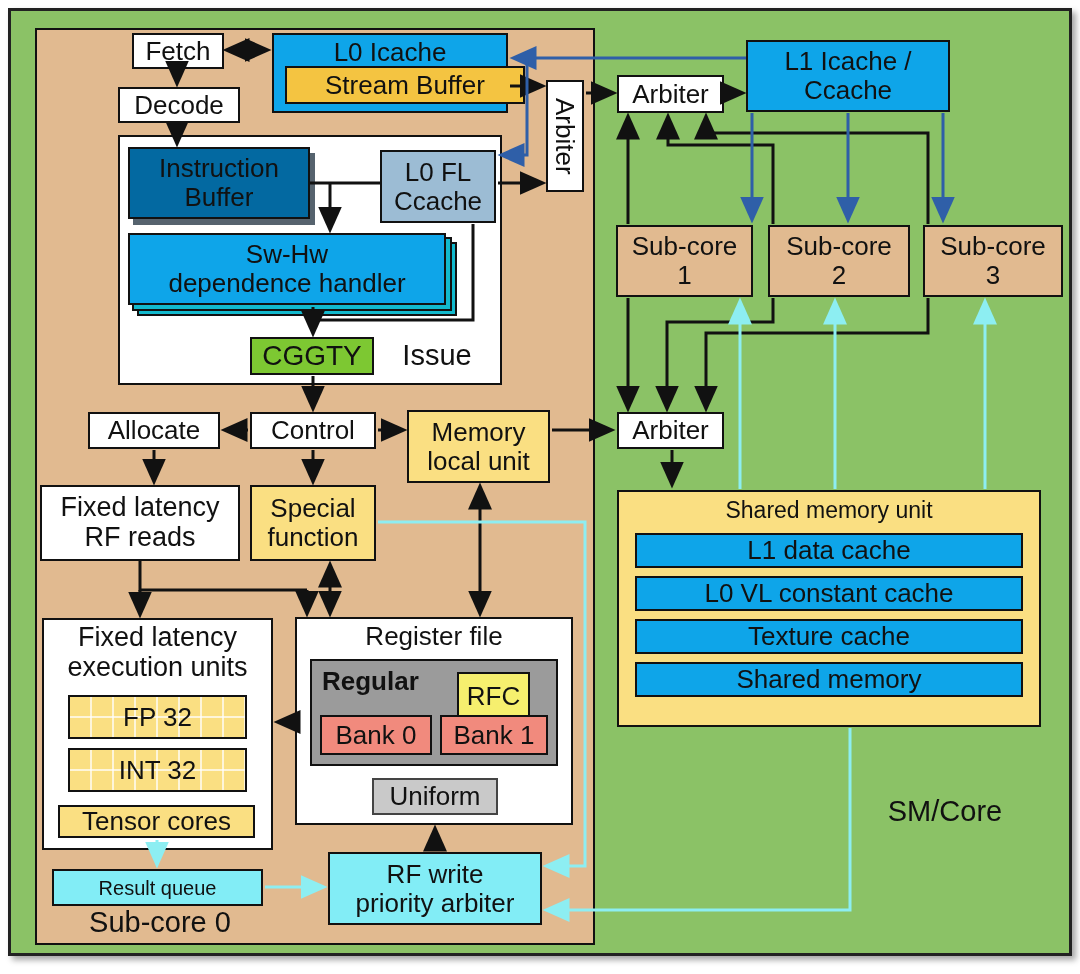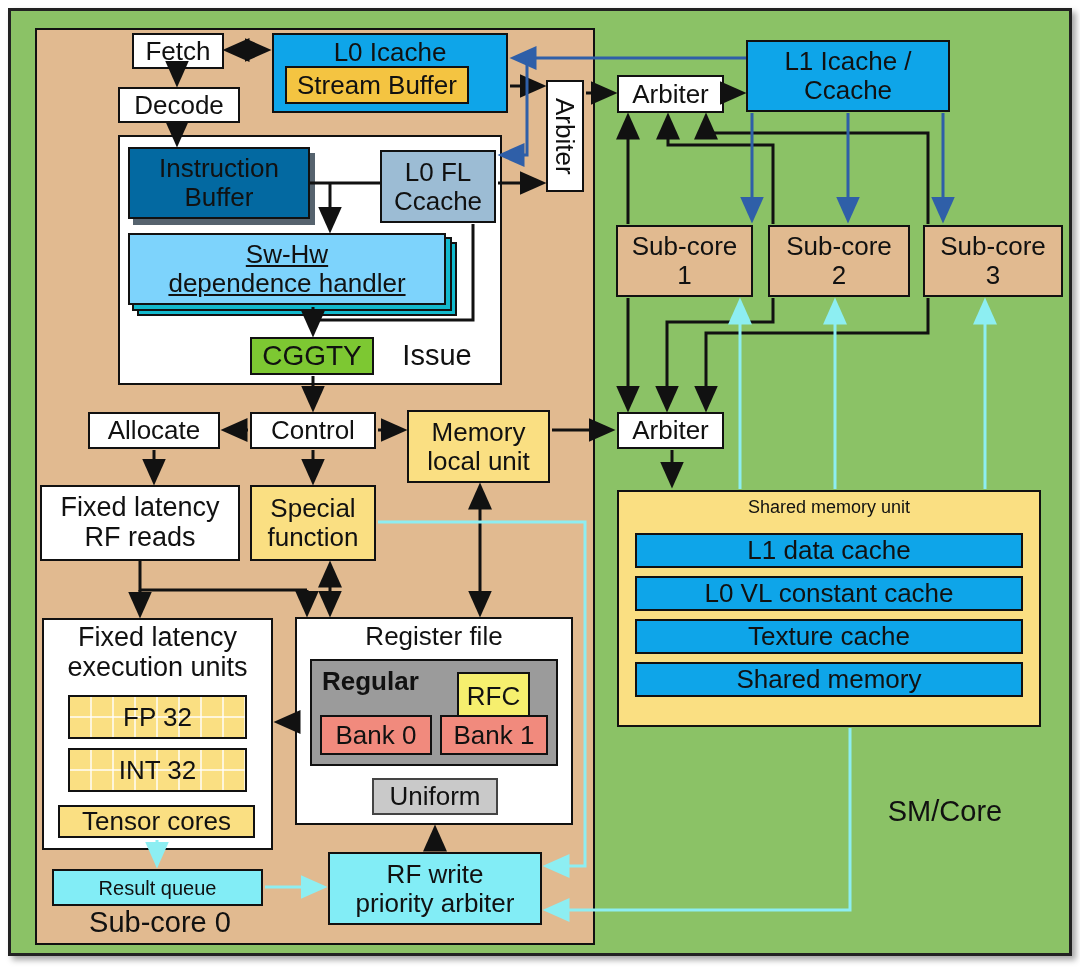--- a/index.html
+++ b/index.html
@@ -20,21 +20,21 @@
     font-size:29px;color:#111;line-height:1.1;
   }
   .green-bg{background:#8bc266;}
   .tan-bg{background:#e1ba90;}
   .white-bg{background:#ffffff;}
   .cache-blue{background:#0ea5e9;}
   .fl-blue{background:#9cbcd4;}
   .lt-blue{background:#0369a1;}
   .stream-yellow{background:#f4c441;}
   .pale-yellow{background:#fadf82;}
-  .teal{background:#7dd3fc;text-decoration:underline;}
+  .teal{background:#0ea5e9;}
   .issue-green{background:#7dc832;}
   .salmon{background:#f18a7d;}
   .rfc-yellow{background:#f6ef6e;}
   .gray-bg{background:#9b9b9b;}
   .uniform-bg{background:#c9c9c9;border-color:#444;}
   .cyan-bg{background:#82edf6;}
   .shadowed{box-shadow:5px 6px 0 0 #56636e;}
   .stacked{
     box-shadow:
       5px 5px 0 -1px #12b9cd, 5px 5px 0 1px #111,
@@ -60,21 +60,21 @@
   <div class="abs green-bg container" style="left:8px;top:8px;width:1064px;height:948px;border:3px solid #222;box-shadow:4px 4px 6px rgba(0,0,0,.35);"></div>
 
   <div class="abs tan-bg container" style="left:35px;top:28px;width:560px;height:917px;border:2.5px solid #111;z-index:3;"></div>
 
   <div class="abs white-bg container" style="left:118px;top:135px;width:384px;height:250px;border:2.5px solid #111;z-index:4;"></div>
 
   <div class="box white-bg node" style="left:132px;top:33px;width:92px;height:36px;">Fetch</div>
 
   <div class="box cache-blue node" style="left:272px;top:33px;width:236px;height:80px;align-items:flex-start;">
     <span class="title-top">L0 Icache</span>
-    <div class="box stream-yellow" style="left:11px;top:31px;width:184px;height:38px;border-width:2px;">Stream Buffer</div>
+    <div class="box stream-yellow" style="left:11px;top:31px;width:240px;height:38px;border-width:2px;">Stream Buffer</div>
   </div>
 
   <div class="box white-bg node" style="left:118px;top:87px;width:122px;height:36px;">Decode</div>
 
   <div class="box lt-blue shadowed node" style="left:128px;top:147px;width:182px;height:72px;">Instruction
 Buffer</div>
 
   <div class="box fl-blue node" style="left:380px;top:150px;width:116px;height:73px;">L0 FL
 Ccache</div>
 
@@ -128,21 +128,21 @@
   <div class="box tan-bg node" style="left:616px;top:225px;width:137px;height:72px;">Sub-core
 1</div>
   <div class="box tan-bg node" style="left:768px;top:225px;width:142px;height:72px;">Sub-core
 2</div>
   <div class="box tan-bg node" style="left:923px;top:225px;width:140px;height:72px;">Sub-core
 3</div>
 
   <div class="box white-bg node" style="left:617px;top:412px;width:107px;height:37px;">Arbiter</div>
 
   <div class="box pale-yellow node" style="left:617px;top:490px;width:424px;height:237px;align-items:flex-start;">
-    <span class="title-top" style="top:6px;font-size:18px;">Shared memory unit</span>
+    <span class="title-top" style="top:6px;font-size:23px;">Shared memory unit</span>
     <div class="box cache-blue" style="left:16px;top:41px;width:388px;height:35px;border-width:2px;">L1 data cache</div>
     <div class="box cache-blue" style="left:16px;top:84px;width:388px;height:35px;border-width:2px;">L0 VL constant cache</div>
     <div class="box cache-blue" style="left:16px;top:127px;width:388px;height:35px;border-width:2px;">Texture cache</div>
     <div class="box cache-blue" style="left:16px;top:170px;width:388px;height:35px;border-width:2px;">Shared memory</div>
   </div>
 
   <div class="lbl node" style="left:860px;top:793px;width:170px;height:38px;">SM/Core</div>
 
   <svg class="wires" width="1080" height="974" viewBox="0 0 1080 974">
     <defs>

